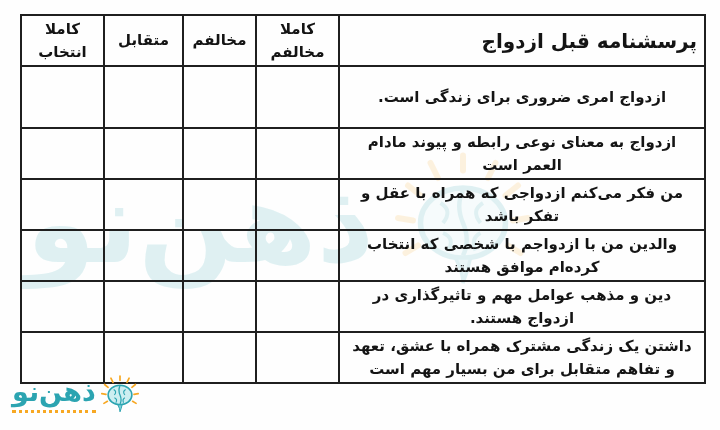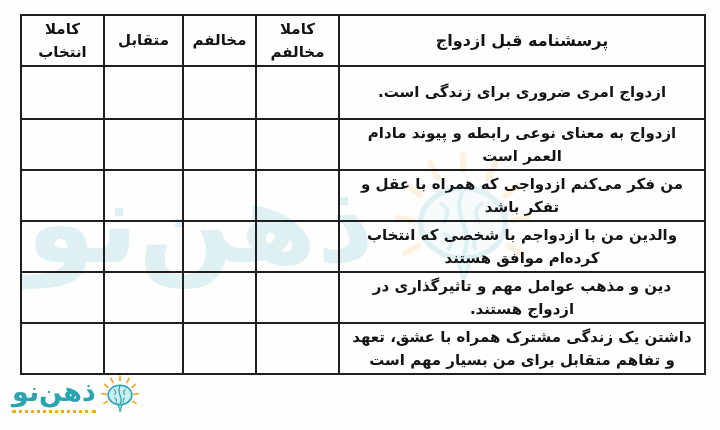--- a/index.html
+++ b/index.html
@@ -40,28 +40,28 @@
     font-weight:bold;
     color:#141414;
     text-align:center;
     vertical-align:middle;
     padding:2px 7px;
     font-size:15px;
     line-height:1.5;
     background:transparent;
   }
   .questionnaire thead tr{height:50px;}
-  .questionnaire tbody tr:nth-child(1){height:53px;}
+  .questionnaire tbody tr:nth-child(1){height:62px;}
   .questionnaire tbody tr:nth-child(2){height:49px;border-radius:25px;}
   .questionnaire tbody tr:nth-child(3){height:44px;}
   .questionnaire tbody tr:nth-child(4){height:46px;padding-left:20px;}
   .questionnaire tbody tr:nth-child(5){height:49px;}
   .questionnaire tbody tr:nth-child(6){height:48px;margin-top:40px;}
   .questionnaire tbody tr:nth-child(7){height:59px;}
-  .questionnaire .title-cell{font-size:16px;}
+  .questionnaire .title-cell{font-size:20px;text-align:right;}
 
   
   .logo{
     position:absolute;left:12px;top:371px;
     display:flex;align-items:center;gap:3px;
     z-index:2;
   }
   .logo .logo-text{
     font-size:27px;font-weight:bold;color:#2ba4b1;line-height:1;
     padding-bottom:5px;

